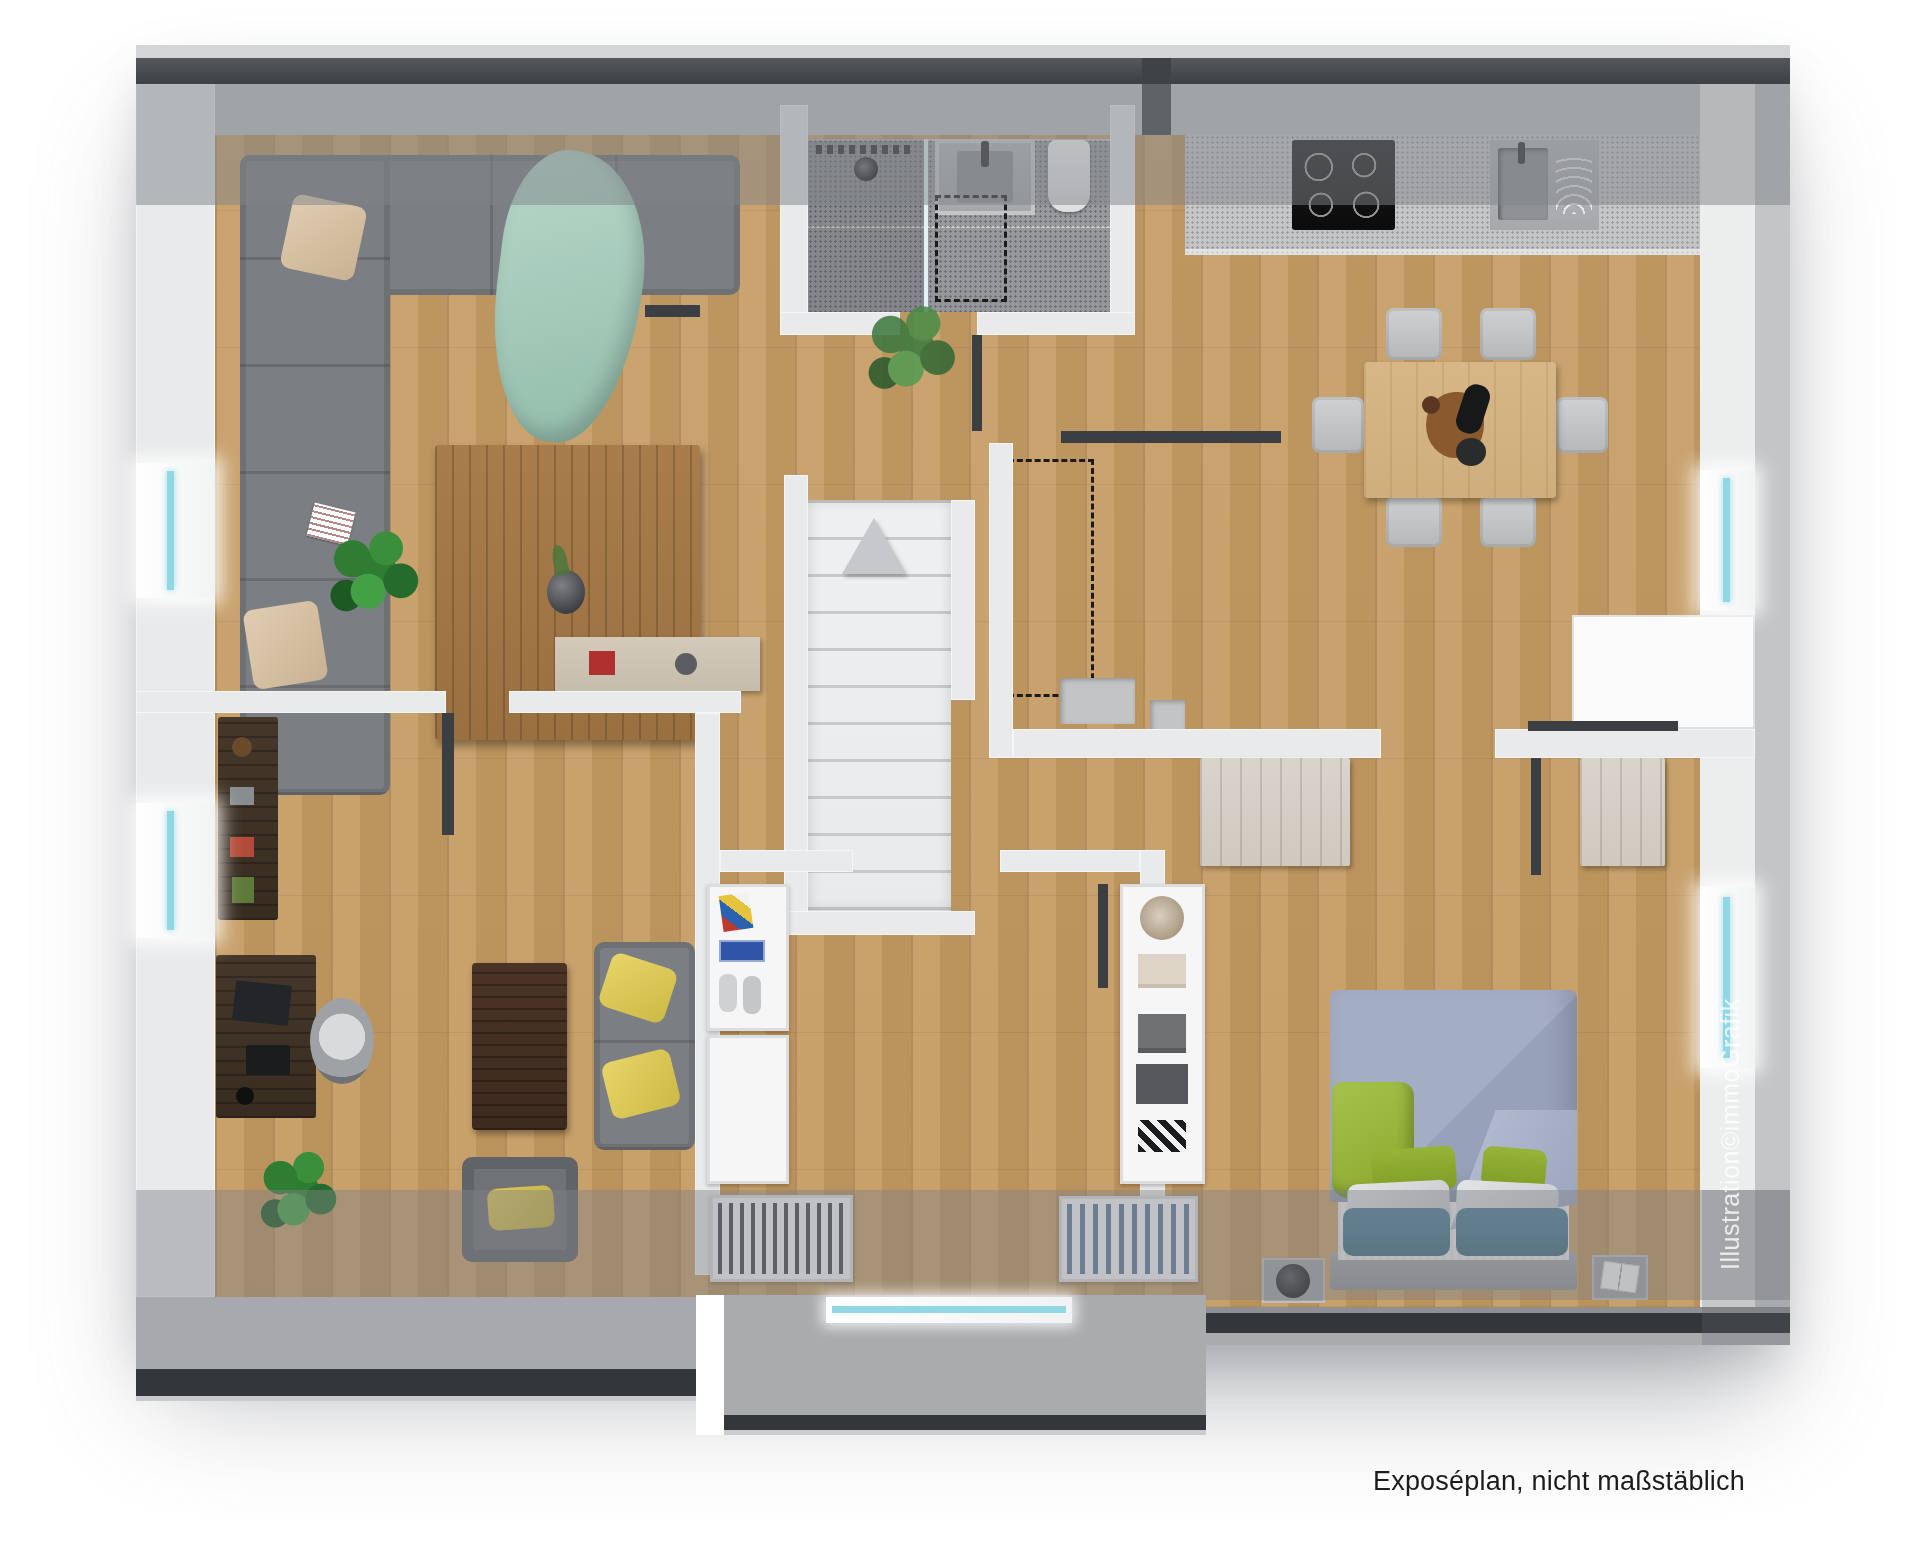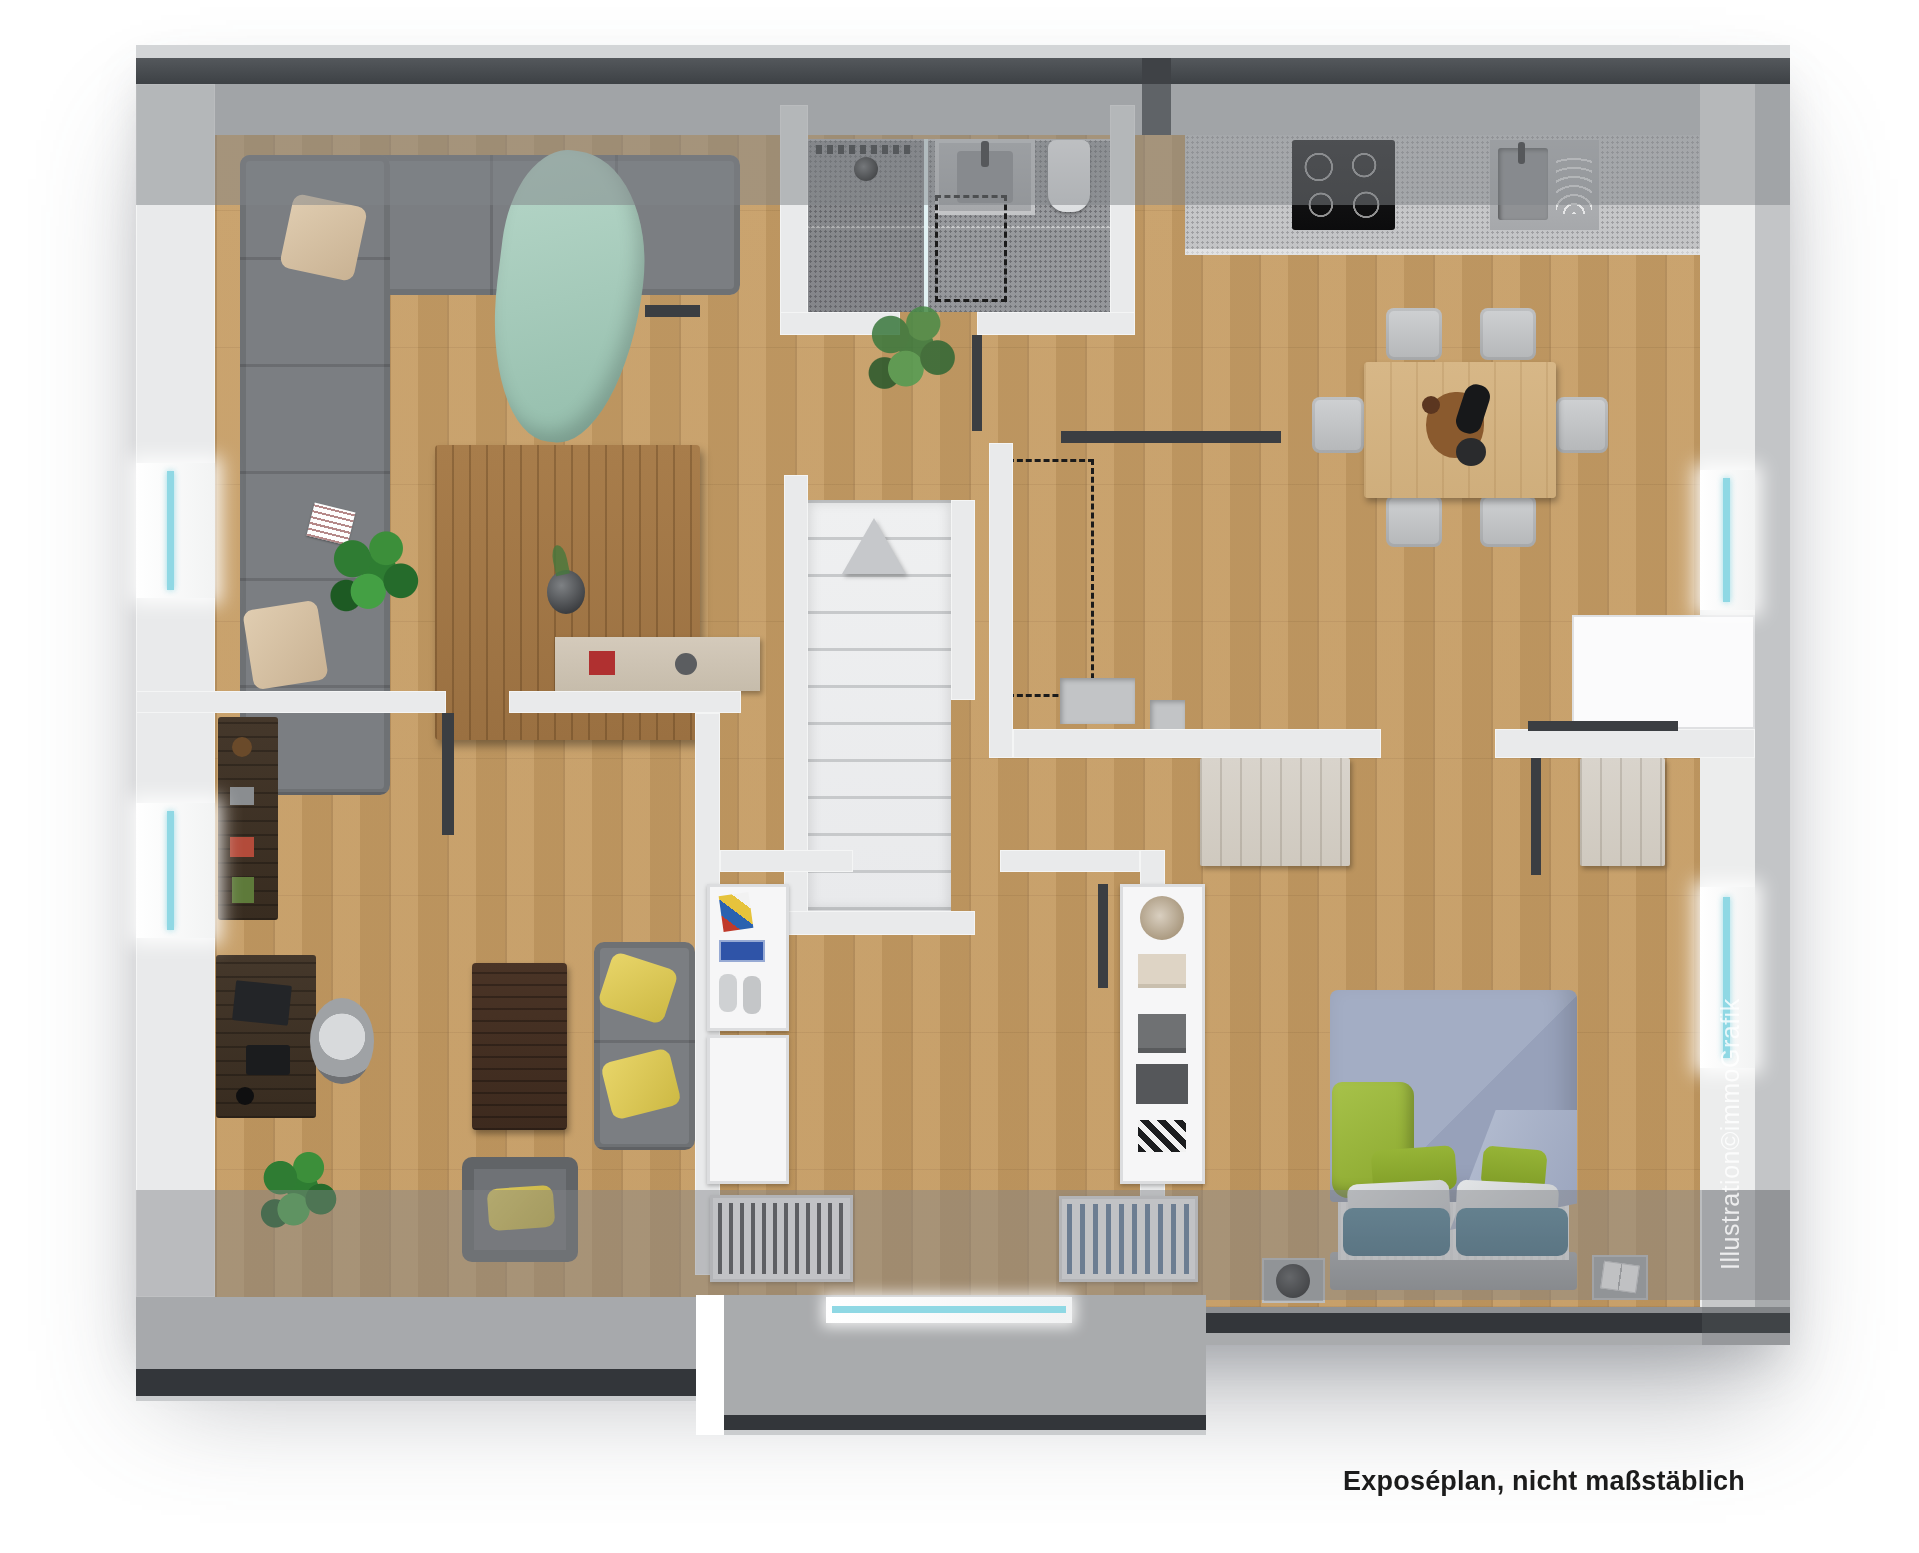--- a/index.html
+++ b/index.html
@@ -77,21 +77,21 @@
   .winV{background:linear-gradient(90deg,#ffffff,#f2f3f3);box-shadow:0 0 18px 6px rgba(255,255,255,.9);}
   .glassV{background:#8fd8e4;box-shadow:0 0 6px rgba(143,216,228,.9);}
   .dashed{border:3px dashed #1b1b1b;background:rgba(0,0,0,0);}
   .overlay{background:rgba(128,131,136,.5);}
   .chair{background:linear-gradient(#cfd1d3,#b5b7b9);border-radius:8px;box-shadow:inset 0 0 0 3px rgba(0,0,0,.08);}
   .hangdark{background-image:repeating-linear-gradient(90deg, rgba(35,36,38,.85) 0 4px, rgba(0,0,0,0) 4px 11px);}
   .hangblue{background-image:repeating-linear-gradient(90deg, rgba(64,98,140,.85) 0 5px, rgba(0,0,0,0) 5px 13px);}
   .whiteunit{background:#f6f6f7;box-shadow:inset 0 0 0 3px #dcdddf, 0 2px 4px rgba(0,0,0,.25);}
   .caption{
     position:absolute;right:174px;top:1466px;
-    font-size:27px;font-weight:700;color:#1c1c1c;letter-spacing:.2px;
+    font-size:27px;font-weight:400;color:#1c1c1c;letter-spacing:.2px;
   }
   .watermark{position:absolute;left:1712px;top:1040px;width:36px;height:230px;overflow:visible;z-index:60;}
   .watermark span{
     position:absolute;left:4px;top:230px;white-space:nowrap;
     transform:rotate(-90deg);transform-origin:top left;
     font-size:25px;color:rgba(255,255,255,.8);letter-spacing:.5px;
   }
   .tri{width:0;height:0;border-left:32px solid rgba(0,0,0,0);border-right:32px solid rgba(0,0,0,0);border-bottom:56px solid #c6c8cb;filter:drop-shadow(2px 3px 2px rgba(0,0,0,.25));}
 </style>
 </head>

